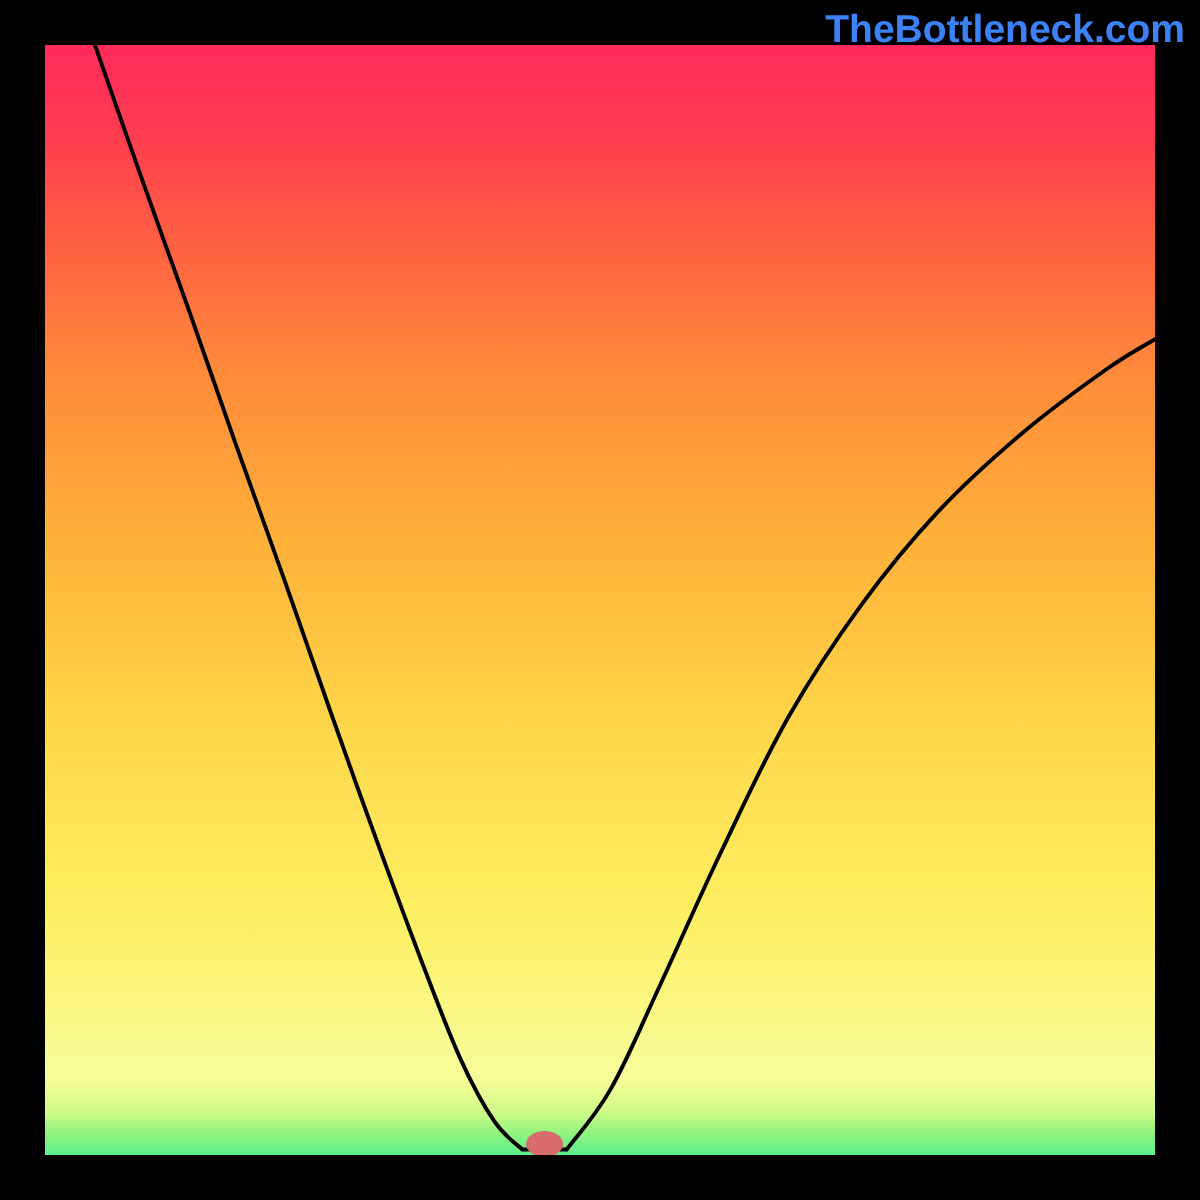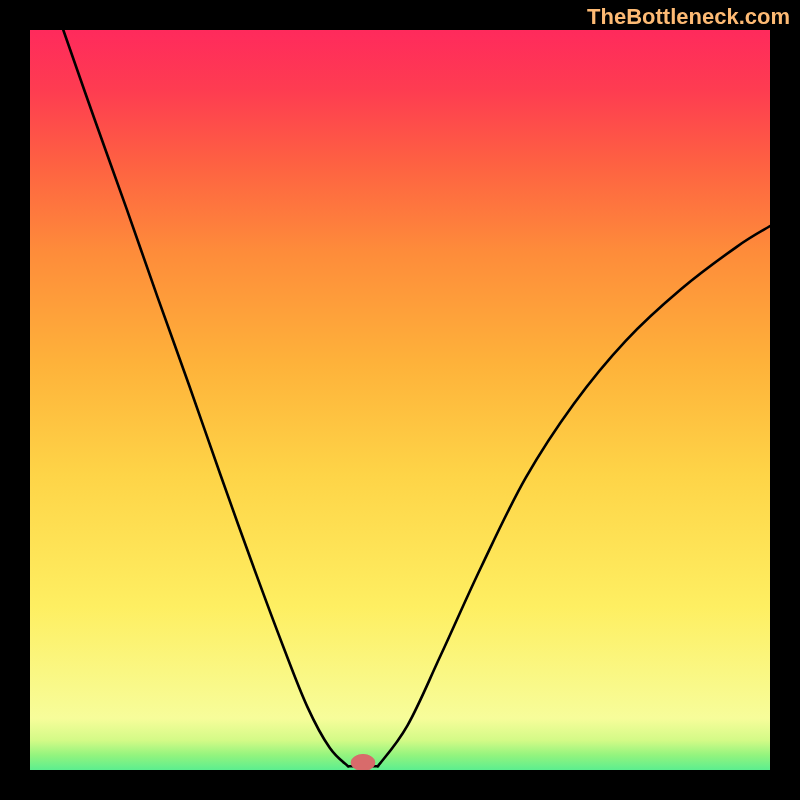--- a/index.html
+++ b/index.html
@@ -8,23 +8,23 @@
     position: relative;
     width: 800px;
     height: 800px;
     background: #000;
   }
   .watermark {
     position: absolute;
     top: 4px;
     right: 10px;
     font-family: Arial, Helvetica, sans-serif;
-    font-size: 22px;
+    font-size: 26px;
     font-weight: 600;
-    color: #fdba74;
+    color: #3b82f6;
     z-index: 10;
   }
   .plot-area {
     position: absolute;
     top: 30px;
     left: 30px;
     width: 740px;
     height: 740px;
     overflow: visible;
   }

